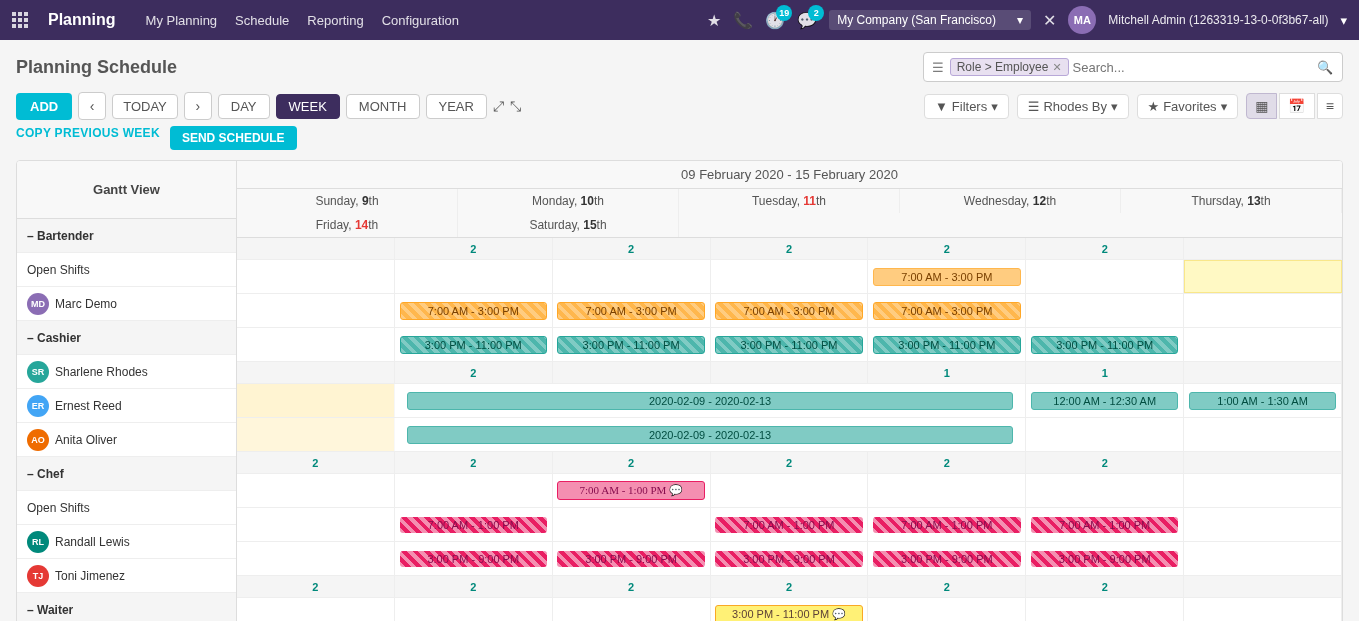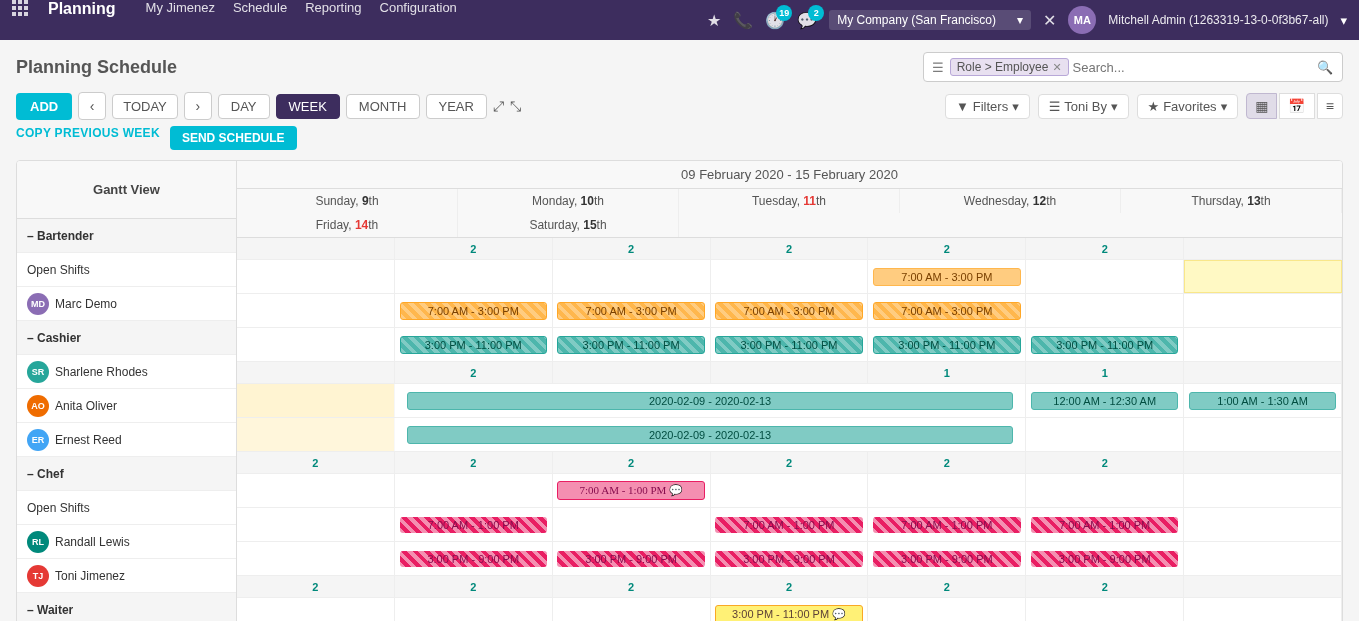--- a/index.html
+++ b/index.html
@@ -4,20 +4,21 @@
   <style>
     * { box-sizing: border-box; margin: 0; padding: 0; }
     body { font-family: Arial, sans-serif; font-size: 13px; background: #f5f5f5; overflow: hidden; }
 
     
     .top-nav {
       background: #3d2d5e;
       color: white;
       height: 40px;
       display: flex;
+      align-items: center;
       padding: 0 12px;
       gap: 20px;
     }
     .top-nav .app-title { font-weight: bold; font-size: 16px; color: white; margin-right: 10px; }
     .top-nav .nav-items { display: flex; gap: 18px; flex: 1; }
     .top-nav .nav-item { color: rgba(255,255,255,0.85); font-size: 13px; cursor: pointer; }
     .top-nav .nav-right { display: flex; align-items: center; gap: 12px; margin-left: auto; }
     .top-nav .icon-btn { color: rgba(255,255,255,0.85); cursor: pointer; font-size: 16px; position: relative; }
     .top-nav .badge {
       position: absolute;
@@ -373,21 +374,21 @@
       <span></span>
     <span></span>
       <span></span>
       <span></span>
     <span></span>
       <span></span>
       <span></span>
   </div>
   <span class="app-title">Planning</span>
   <div class="nav-items">
-    <span class="nav-item">My Jimenez</span>
+    <span class="nav-item">My Planning</span>
     <span class="nav-item">Schedule</span>
     <span class="nav-item">Reporting</span>
     <span class="nav-item">Configuration</span>
   </div>
   <div class="nav-right">
     <div class="icon-btn">★</div>
     <div class="icon-btn">📞</div>
     <div class="icon-btn" style="position:relative;">
       🕐
       <span class="badge">19</span>
@@ -437,21 +438,21 @@
       <span class="expand-icon">⤡</span>
     </div>
     <div class="top-toolbar-right">
       <button class="filter-btn">
         <span>▼</span>
         <span>Filters</span>
         <span>▾</span>
       </button>
       <button class="filter-btn">
         <span>☰</span>
-        <span>Toni By</span>
+        <span>Rhodes By</span>
         <span>▾</span>
       </button>
       <button class="favorites-btn">
         <span>★</span>
         <span>Favorites</span>
         <span>▾</span>
       </button>
       <div class="view-icons">
         <button class="view-icon-btn active">▦</button>
         <button class="view-icon-btn">📅</button>
@@ -478,26 +479,26 @@
         <div class="avatar-sm">MD</div>
         <span>Marc Demo</span>
       </div>
       <div class="gantt-row-left group-header">– Cashier</div>
 
       <div class="gantt-row-left">
         <div class="avatar-sm green">SR</div>
         <span>Sharlene Rhodes</span>
       </div>
       <div class="gantt-row-left">
+        <div class="avatar-sm blue">ER</div>
+        <span>Ernest Reed</span>
+      </div>
+      <div class="gantt-row-left">
         <div class="avatar-sm orange">AO</div>
         <span>Anita Oliver</span>
-      </div>
-      <div class="gantt-row-left">
-        <div class="avatar-sm blue">ER</div>
-        <span>Ernest Reed</span>
       </div>
 
       <div class="gantt-row-left group-header">– Chef</div>
       <div class="gantt-row-left">
         <span>Open Shifts</span>
       </div>
       <div class="gantt-row-left">
         <div class="avatar-sm teal">RL</div>
         <span>Randall Lewis</span>
       </div>

